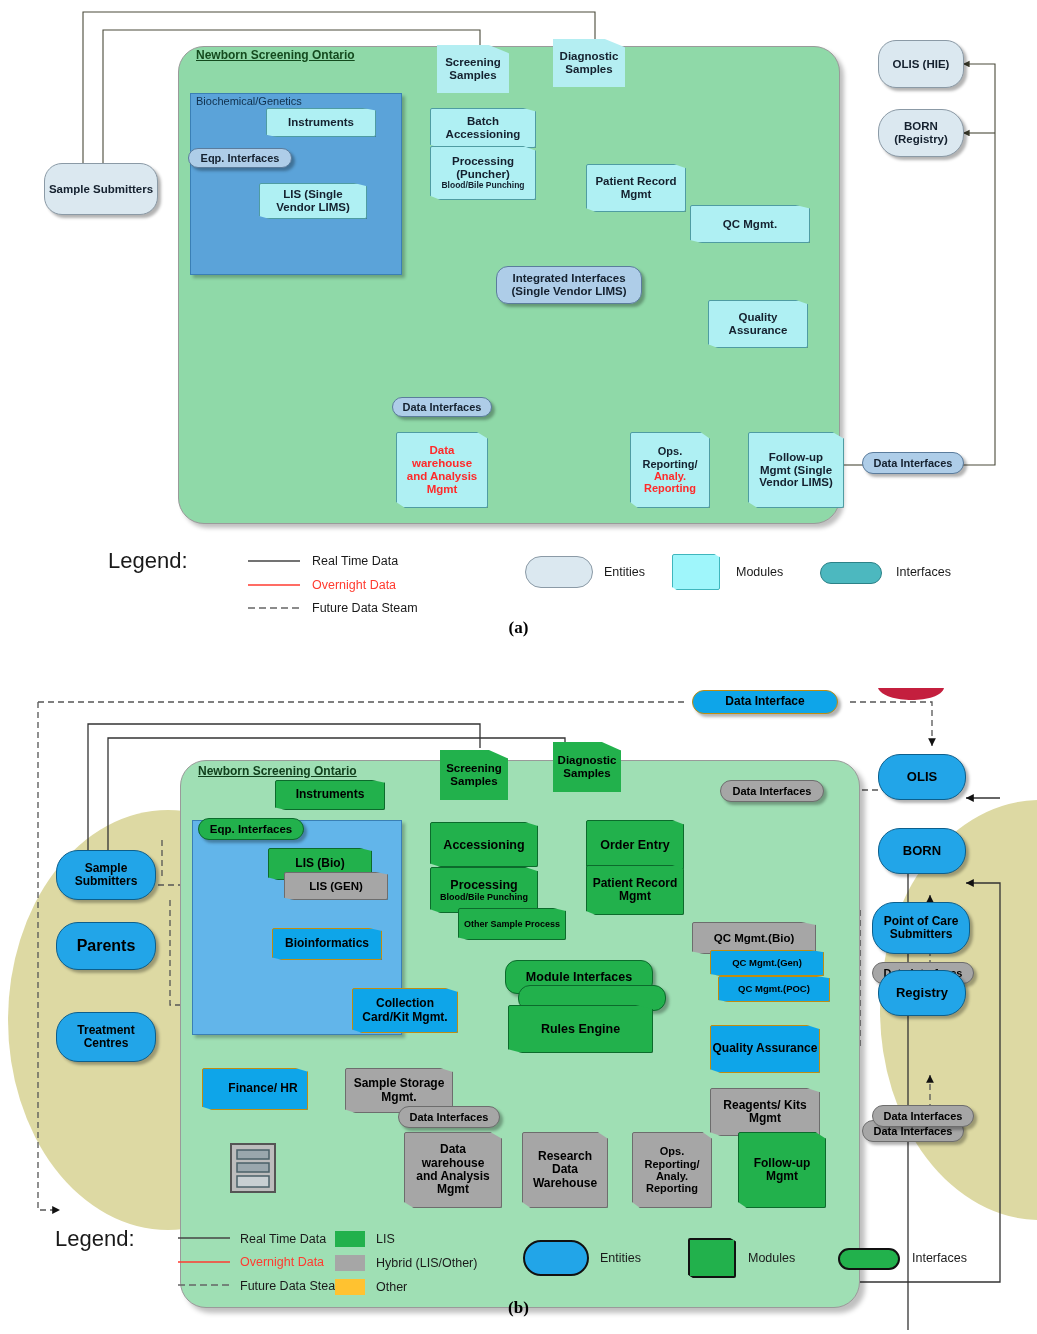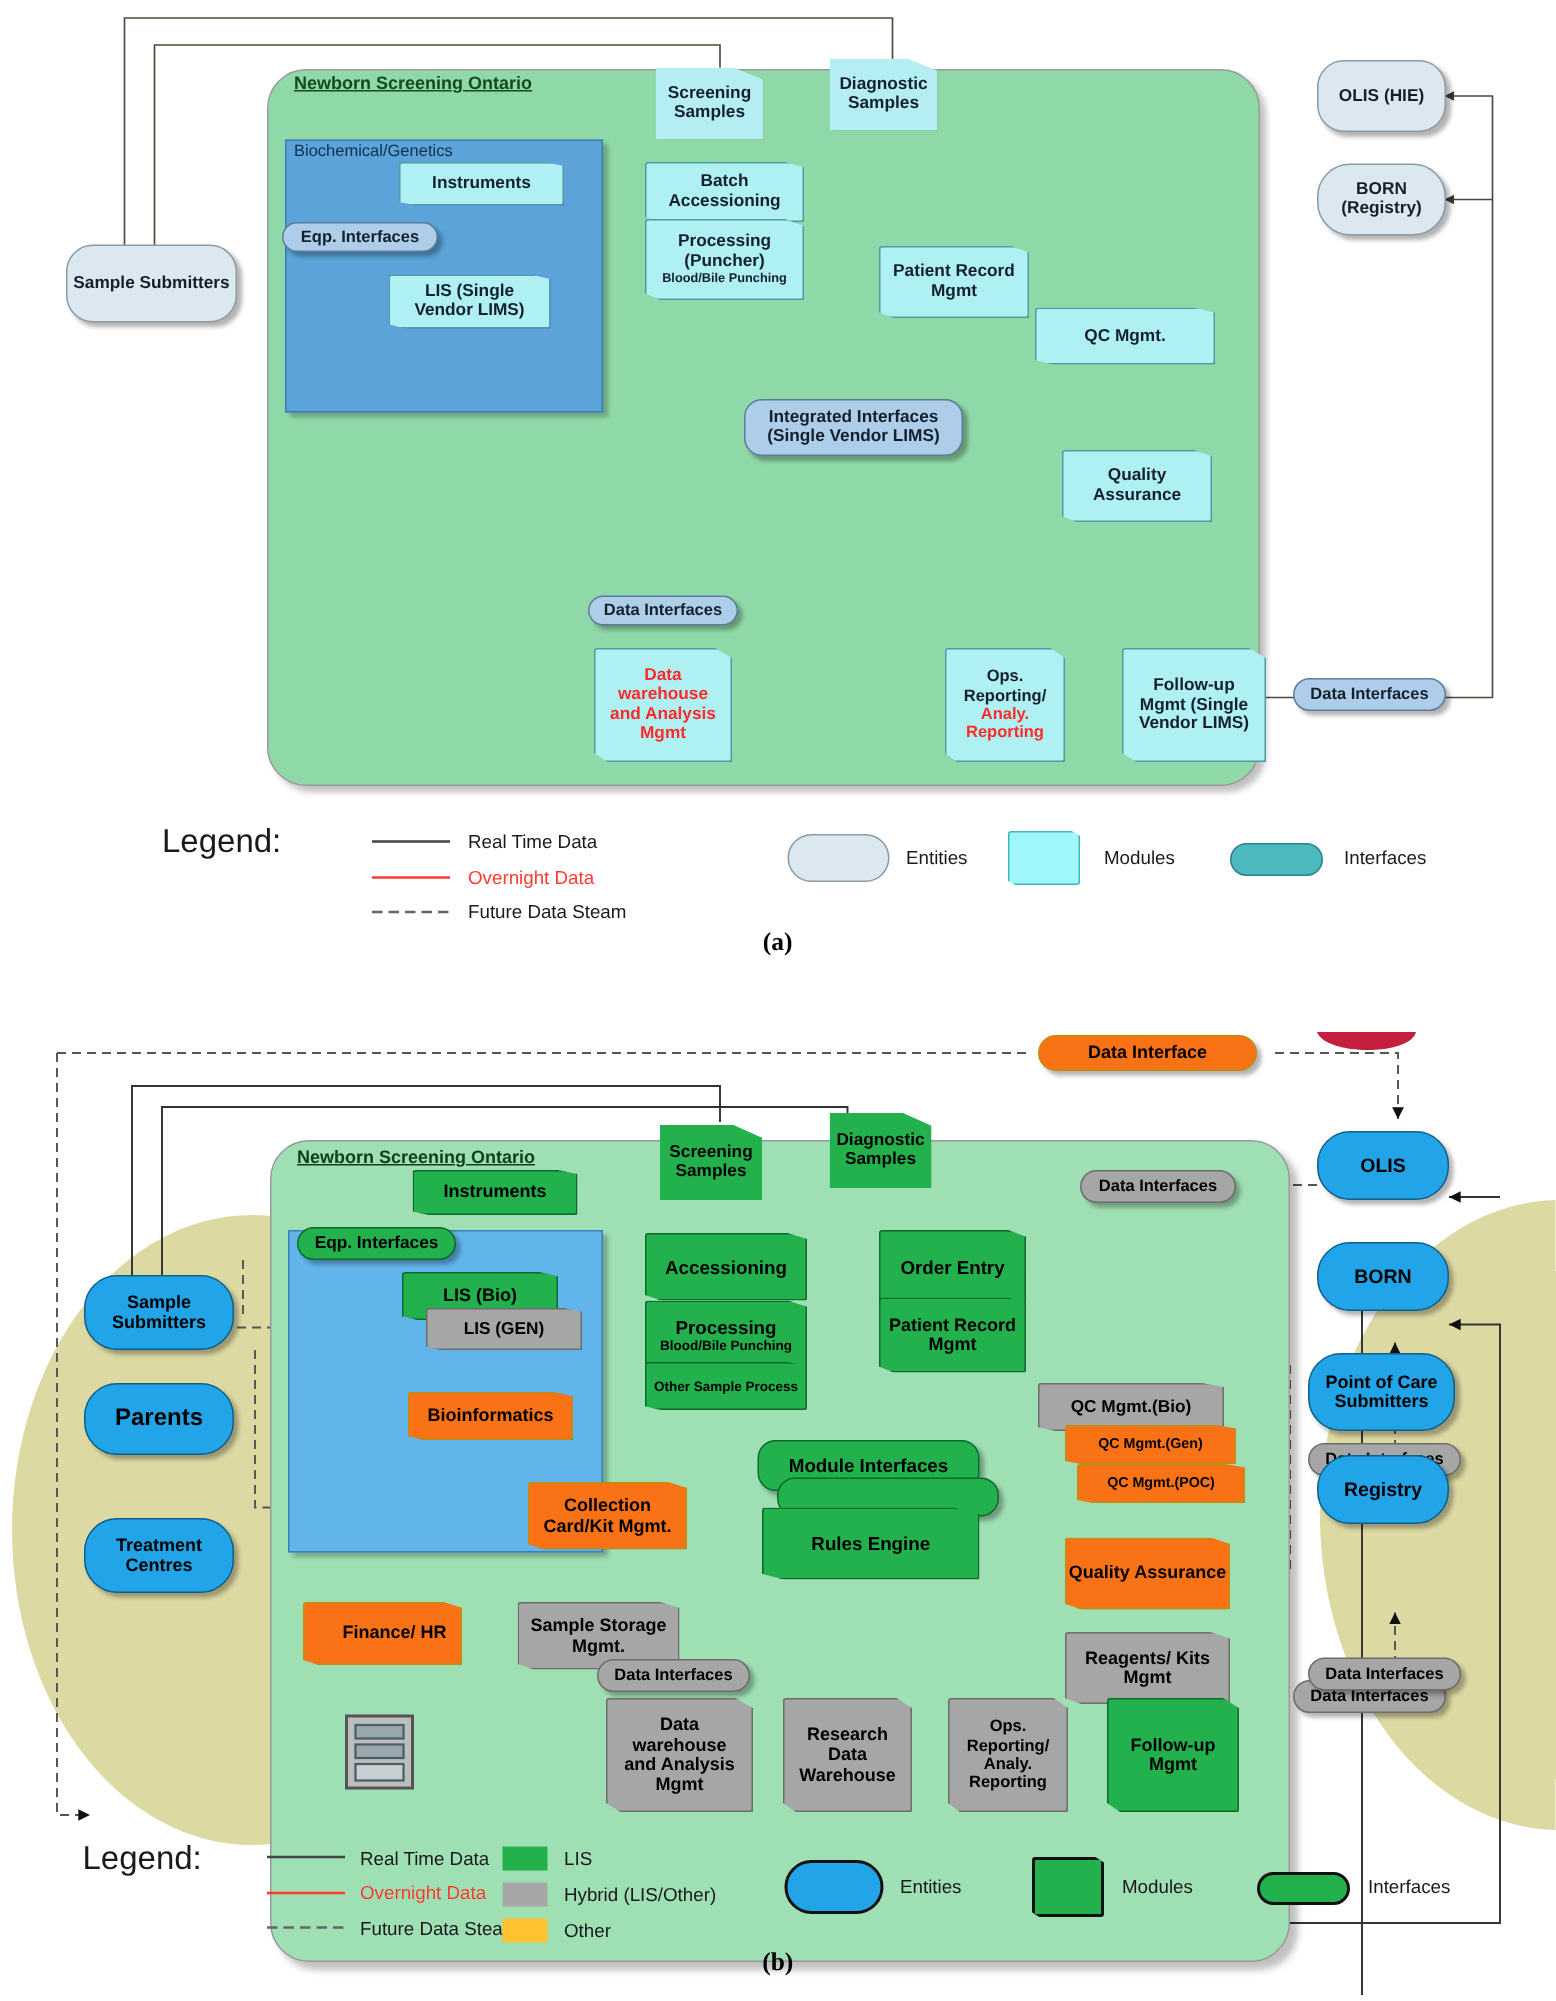--- a/index.html
+++ b/index.html
@@ -32,21 +32,21 @@
   .a-if{background:#aecde8;border:1px solid #5b7c9c;color:#14202e;}
   .a-ent{background:#dbe8f0;border:1px solid #8b9aa6;color:#14202e;}
   .a-doc{background:#b4eef2;border:0;color:#14202e;}
   .red{color:#ff2a2a;}
 
   
   .b-cont{background:#9fdfb4;border:1px solid #9a9a9a;border-radius:26px;box-shadow:5px 5px 5px rgba(0,0,0,.25);}
   .b-sub{background:#62b5ea;border:1px solid #3a7fb5;box-shadow:3px 3px 3px rgba(0,0,0,.25);}
   .b-lis{background:#22b14c;border:1px solid #0c6b2c;color:#000;}
   .b-hy{background:#a6a6a6;border:1px solid #6d6d6d;color:#000;}
-  .b-ot{background:#f97316;border:1px solid #c08d10;color:#000;}
+  .b-ot{background:#0ea5e9;border:1px solid #c08d10;color:#000;}
   .b-ent{background:#22a5e8;border:1px solid #0d5f8c;color:#000;}
   .b-doc{background:#22b14c;border:0;color:#000;}
   .b-ellipse{background:#ddd9a3;border-radius:50%;}
 
   .legend-text{font-family:"Liberation Sans",sans-serif;font-size:12.5px;font-weight:normal;color:#1a1a1a;}
   .legend-title{font-family:"Liberation Sans",sans-serif;font-size:22px;color:#1a1a1a;}
   .swatch{position:absolute;}
 </style>
 </head>
 <body>
@@ -267,21 +267,21 @@
   <div class="node b-ot module shadow" style="left:272px;top:278px;width:110px;height:32px;font-size:12px;">Bioinformatics</div>
 
   <div class="node b-doc doc shadow" style="left:440px;top:100px;width:68px;height:50px;font-size:11.5px;">Screening Samples</div>
   <div class="node b-doc doc shadow" style="left:553px;top:92px;width:68px;height:50px;font-size:11.5px;">Diagnostic Samples</div>
 
   <div class="node b-lis module shadow" style="left:430px;top:172px;width:108px;height:45px;font-size:12.5px;">Accessioning</div>
   <div class="node b-lis module shadow" style="left:430px;top:217px;width:108px;height:46px;flex-direction:column;">
     <span style="font-size:12.5px;">Processing</span>
     <span style="font-size:9px;">Blood/Bile Punching</span>
   </div>
-  <div class="node b-lis module shadow" style="left:430px;top:258px;width:108px;height:32px;font-size:9px;">Other Sample Process</div>
+  <div class="node b-lis module shadow" style="left:458px;top:258px;width:108px;height:32px;font-size:9px;">Other Sample Process</div>
 
   <div class="node b-lis module shadow" style="left:586px;top:170px;width:98px;height:50px;font-size:12.5px;">Order Entry</div>
   <div class="node b-lis module shadow" style="left:586px;top:215px;width:98px;height:50px;font-size:12px;">Patient Record Mgmt</div>
 
   <div class="node b-hy iface shadow" style="left:720px;top:130px;width:104px;height:22px;font-size:11px;">Data Interfaces</div>
 
   <div class="node b-hy module shadow" style="left:692px;top:272px;width:124px;height:32px;font-size:11.5px;">QC Mgmt.(Bio)</div>
   <div class="node b-ot module shadow" style="left:710px;top:300px;width:114px;height:26px;font-size:9.5px;">QC Mgmt.(Gen)</div>
   <div class="node b-ot module shadow" style="left:718px;top:326px;width:112px;height:26px;font-size:9.5px;">QC Mgmt.(POC)</div>
 

